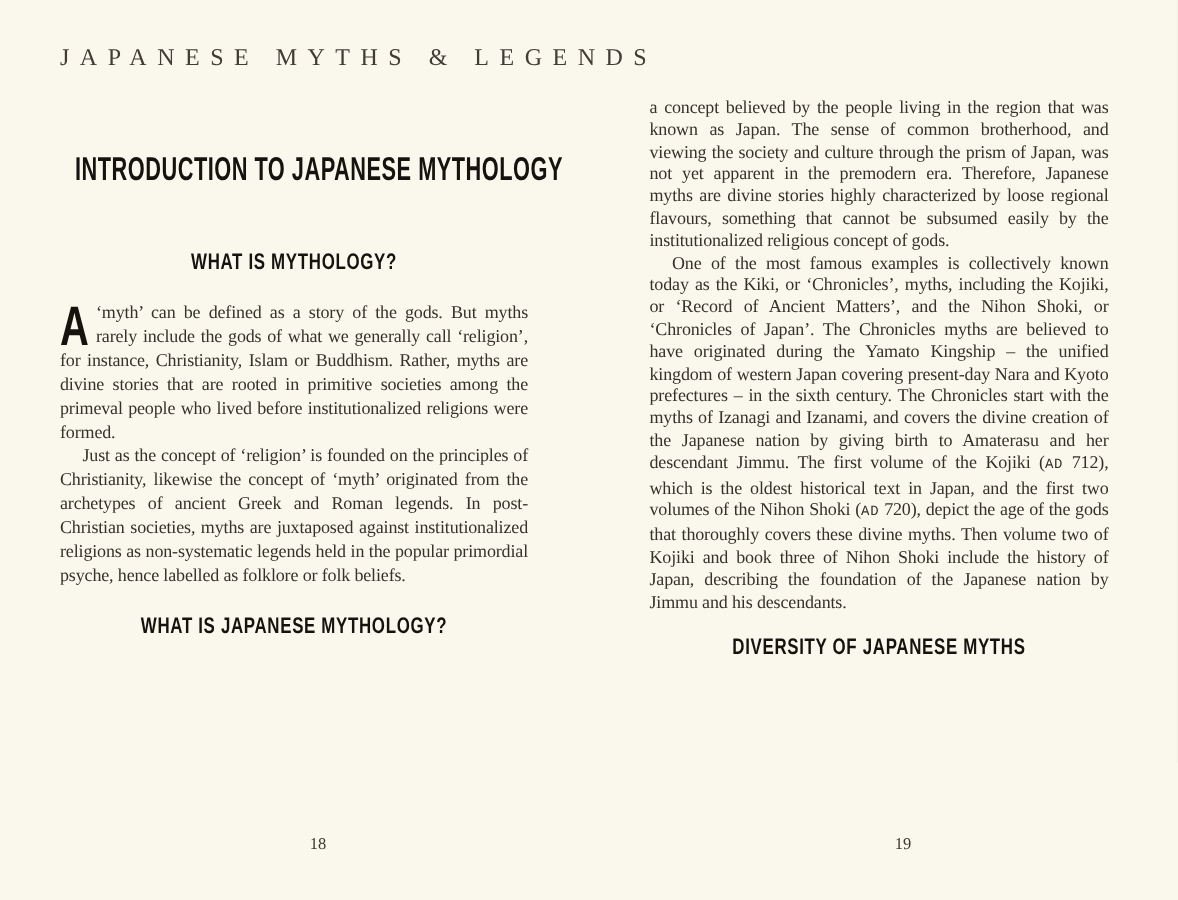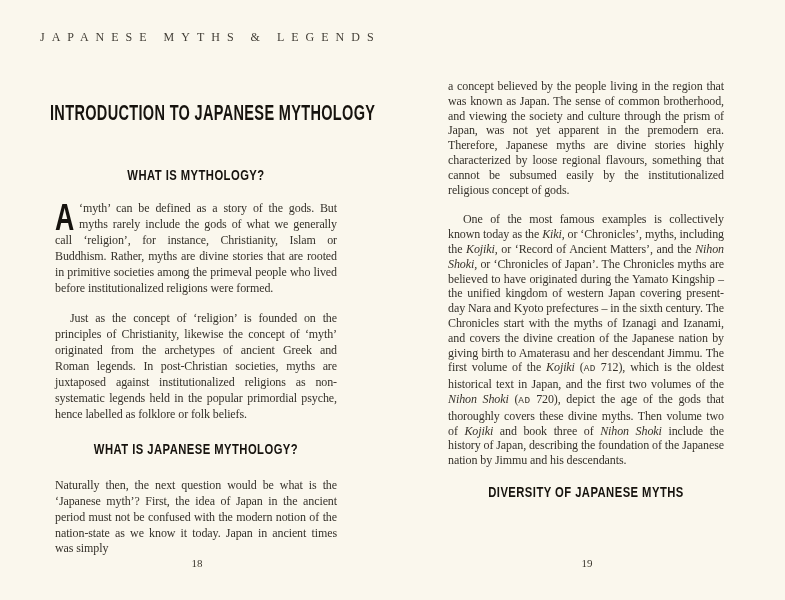--- a/index.html
+++ b/index.html
@@ -1,59 +1,58 @@
 <!DOCTYPE html>
 <html><head>
 <meta charset="utf-8">
 <style>
   html,body{margin:0;padding:0;}
   body{width:785px;height:600px;overflow:hidden;background:#e8e5da;}
   .spread{position:relative;width:785px;height:600px;background:#faf7ed;font-family:"Liberation Serif",serif;color:#35312a;}
   .page{position:absolute;top:0;height:600px;}
   .page-left{left:40px;width:312px;}
   .page-right{left:433px;width:306px;}
-  .running-head{position:absolute;top:30px;left:0;width:100%;text-align:right;font-size:12px;letter-spacing:7px;color:#413d35;white-space:nowrap;}
+  .running-head{position:absolute;top:30px;left:0;width:100%;text-align:right;font-size:16px;letter-spacing:7px;color:#413d35;white-space:nowrap;}
   .display{font-family:"Liberation Sans",sans-serif;font-weight:700;color:#16130e;}
   .chapter-title{position:absolute;top:100px;left:10px;font-size:22px;letter-spacing:0.5px;transform:scaleX(0.66);transform-origin:left top;white-space:nowrap;}
   .body-col{position:absolute;left:0;right:0;}
   .body-left{top:166px;}
   .body-right{top:64px;}
   .section-heading{text-align:center;font-size:15px;letter-spacing:0.6px;transform:scaleX(0.75);transform-origin:center top;white-space:nowrap;}
   .h-first{margin:0 0 18px 0;}
   .h-mid-left{margin:17px 0 21px 0;}
   .h-mid-right{margin:15px 0 22px 0;}
-  p.para{margin:15px;text-align:justify;font-size:12px;letter-spacing:-0.1px;}
+  p.para{margin:0;text-align:justify;font-size:12px;letter-spacing:-0.1px;}
   .body-left p.para{line-height:15.9px;}
   .body-right p.para{line-height:14.8px;}
   p.indent{text-indent:15px;}
   .dropcap{float:left;font-family:"Liberation Sans",sans-serif;font-weight:700;font-size:37px;line-height:29px;color:#16130e;transform:scaleX(0.72);transform-origin:left top;margin:2px 3px 0 0;width:21px;}
-  .s-i{font-style:italic;}
+  .s-i{}
   .s-b{font-weight:normal;}
   .s-sc{font-size:0.78em;letter-spacing:0.05em;font-family:Liberation Mono, monospace;}
-  .folio{position:absolute;top:557px;left:1px;width:100%;text-align:center;font-size:11px;color:#3c382f;}
+  .folio{position:absolute;top:557px;left:16px;width:100%;text-align:center;font-size:11px;color:#3c382f;}
 </style>
 </head>
 <body>
 
 <div class="spread">
 
   <div class="page page-left">
     <div class="running-head">JAPANESE MYTHS &amp; LEGENDS</div>
     <div class="chapter-title display">INTRODUCTION TO JAPANESE MYTHOLOGY</div>
 
     <div class="body-col body-left">
       <div class="section-heading display h-first">WHAT IS MYTHOLOGY?</div>
 
       <p class="para"><span class="dropcap">A</span><span><span class="s-b">‘myth’</span><span> can be defined as a story of the gods. But myths rarely include the gods of what we generally call ‘religion’, for instance, Christianity, Islam or Buddhism. Rather, myths are divine stories that are rooted in primitive societies among the primeval people who lived before institutionalized religions were formed.</span></span></p>
 
       <p class="para indent"><span>Just as the concept of ‘religion’ is founded on the principles of Christianity, likewise the concept of ‘myth’ originated from the archetypes of ancient Greek and Roman legends. In post-Christian societies, myths are juxtaposed against institutionalized religions as non-systematic legends held in the popular primordial psyche, hence labelled as folklore or folk beliefs.</span></p>
 
       <div class="section-heading display h-mid-left">WHAT IS JAPANESE MYTHOLOGY?</div>
 
-      <p class="para"><span>Naturally then, the next question would be what is the ‘Japanese myth’? First, the idea of Japan in the ancient period must not be confused with the modern notion of the nation-state as we know it today. Japan in ancient times was simply</span></p>
     </div>
 
     <div class="folio">18</div>
   </div>
 
   <div class="page page-right">
 
     <div class="body-col body-right">
       <p class="para"><span>a concept believed by the people living in the region that was known as Japan. The sense of common brotherhood, and viewing the society and culture through the prism of Japan, was not yet apparent in the premodern era. Therefore, Japanese myths are divine stories highly characterized by loose regional flavours, something that cannot be subsumed easily by the institutionalized religious concept of gods.</span></p>
 

